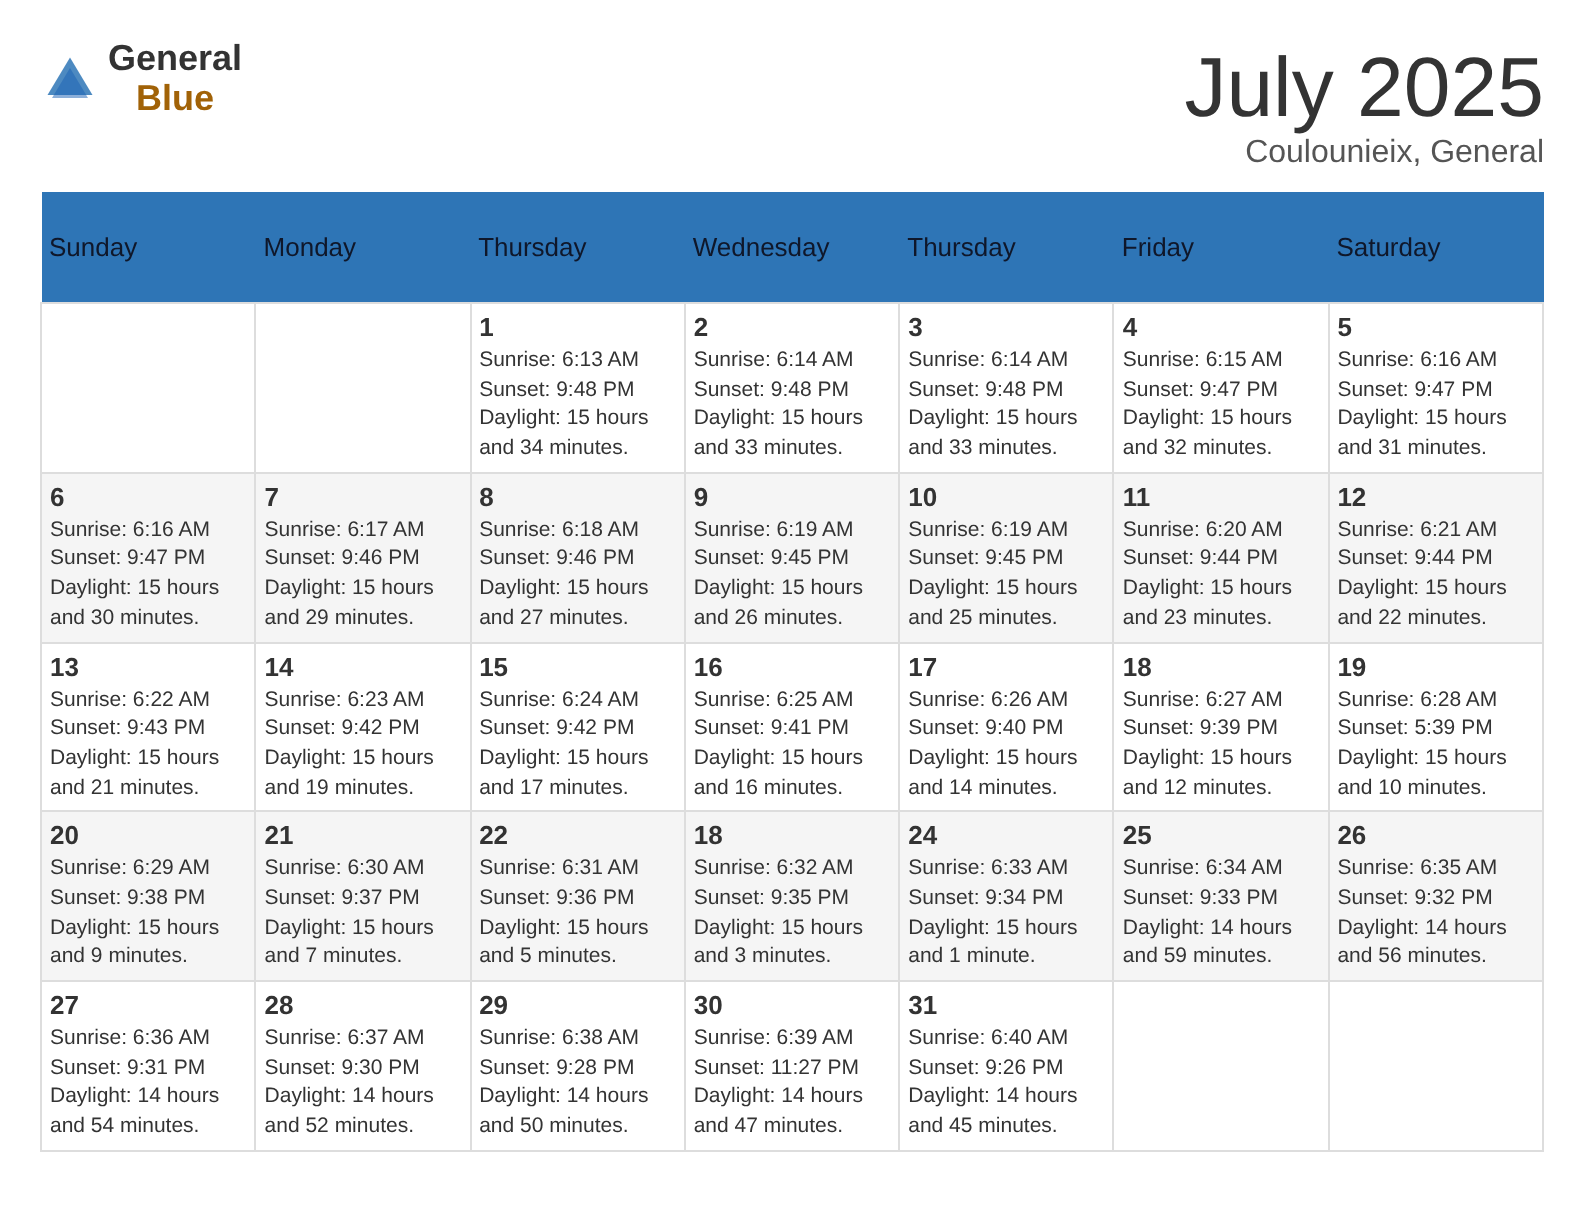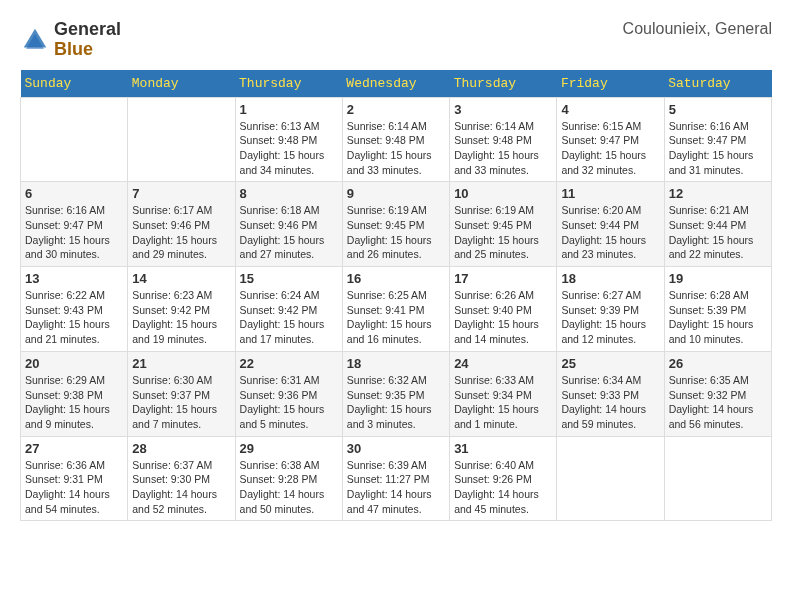--- a/index.html
+++ b/index.html
@@ -17,20 +17,21 @@
       margin-bottom: 10px;
     }
     .logo {
       display: flex;
       align-items: center;
     }
     .logo-text {
       display: flex;
       flex-direction: column;
       line-height: 1.1;
+      align-items: center;
     }
     .logo-general {
       font-size: 18px;
       font-weight: bold;
       color: #333;
     }
     .logo-blue {
       font-size: 18px;
       font-weight: bold;
       color: #a16207;
@@ -52,26 +53,25 @@
       font-size: 16px;
       color: #555;
     }
     .calendar {
       width: 100%;
       border-collapse: collapse;
       font-size: 11px;
     }
     .calendar th {
       background-color: #2e75b6;
-      color: #fde047;
-      padding: 6px 4px;
+      color: #0f172a;
+      padding: 20px 4px;
       text-align: left;
       font-size: 13px;
       font-weight: normal;
-      font-family: Liberation Mono, monospace;
     }
     .calendar td {
       border: 1px solid #ddd;
       vertical-align: top;
       padding: 4px;
       width: calc(100% / 7);
       min-height: 80px;
       background: #fff;
     }
     .calendar tr:nth-child(even) td {
@@ -102,20 +102,21 @@
     <svg class="logo-icon" viewBox="0 0 40 40" xmlns="http://www.w3.org/2000/svg">
       <polygon points="20,5 35,30 5,30" fill="#2e75b6" opacity="0.85"></polygon>
       <polygon points="20,12 32,32 8,32" fill="#1a5fb4" opacity="0.5"></polygon>
     </svg>
     <div class="logo-text">
       <span class="logo-general">General</span>
       <span class="logo-blue">Blue</span>
     </div>
   </div>
   <div class="title-section">
+    <div class="month-title">July 2025</div>
     <div class="location">Coulounieix, General</div>
   </div>
 </div>
 
 <table class="calendar">
   <thead>
     <tr>
     <th>Sunday</th>
         <th>Monday</th>
         <th>Thursday</th>

